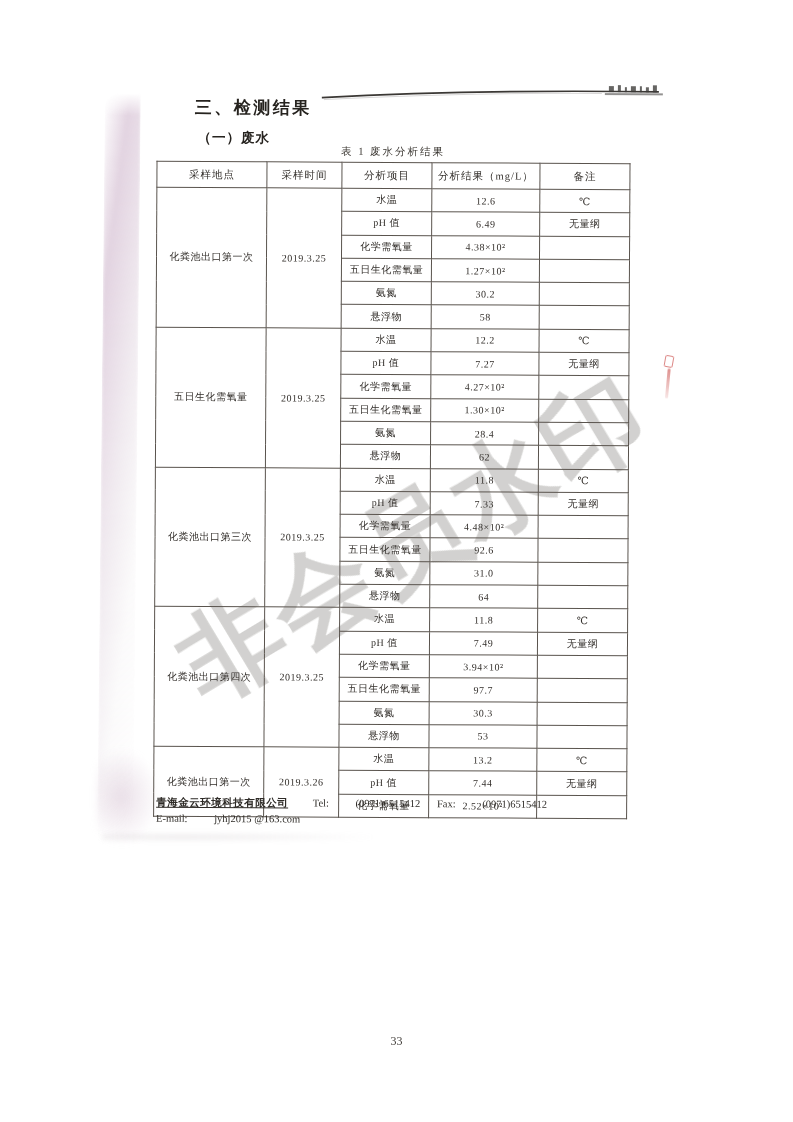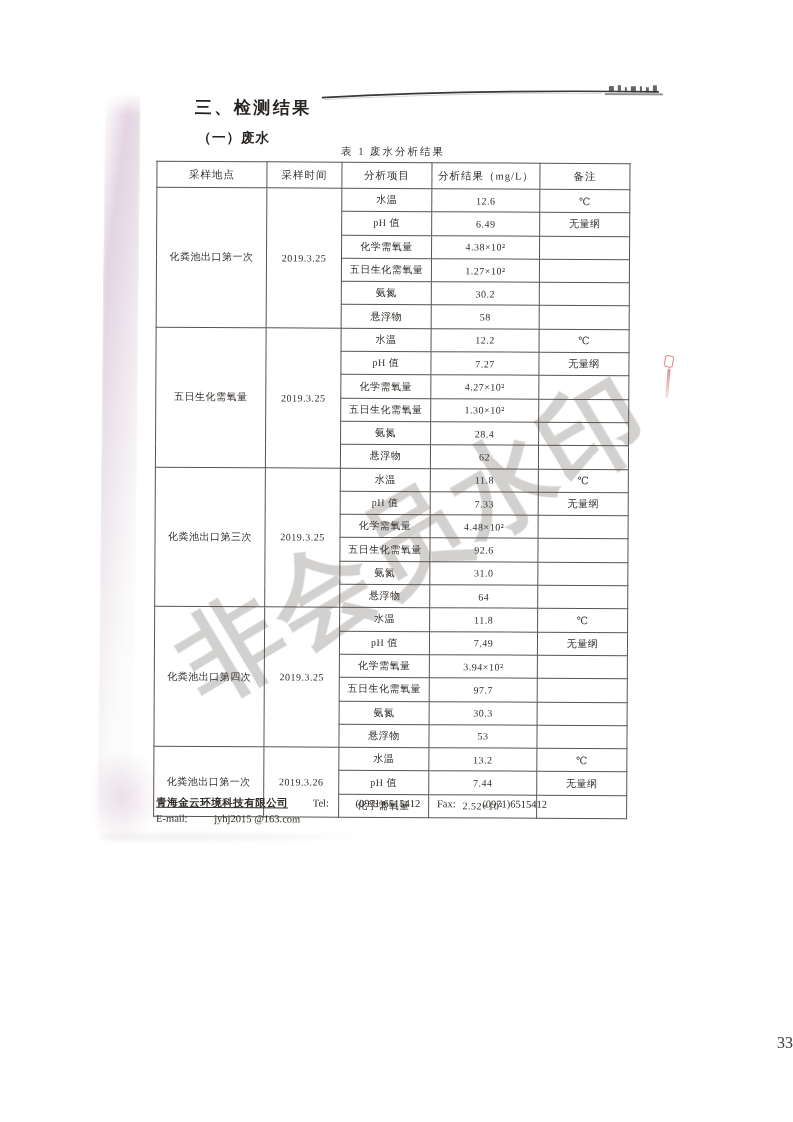--- a/index.html
+++ b/index.html
@@ -102,21 +102,21 @@
     border:1.3px solid rgba(198,62,58,0.62);border-radius:2px;
     transform:rotate(10deg);filter:blur(0.4px);
   }
   .red-mark-b{
     position:absolute;left:4px;top:13px;width:2.5px;height:30px;
     background:linear-gradient(rgba(198,62,58,0.58), rgba(198,62,58,0.12));
     border-radius:2px;transform:rotate(5deg);filter:blur(0.4px);
   }
   .page-number{
     position:absolute;left:0;top:1034px;width:793px;
-    text-align:right;font-size:16px;color:#413d39;
+    text-align:center;font-size:12px;color:#413d39;
   }
 </style>
 </head>
 <body>
 
 <div class="page">
 
   <div class="edge-band"></div>
   <div class="edge-blob"></div>
   <div class="edge-bottom"></div>

